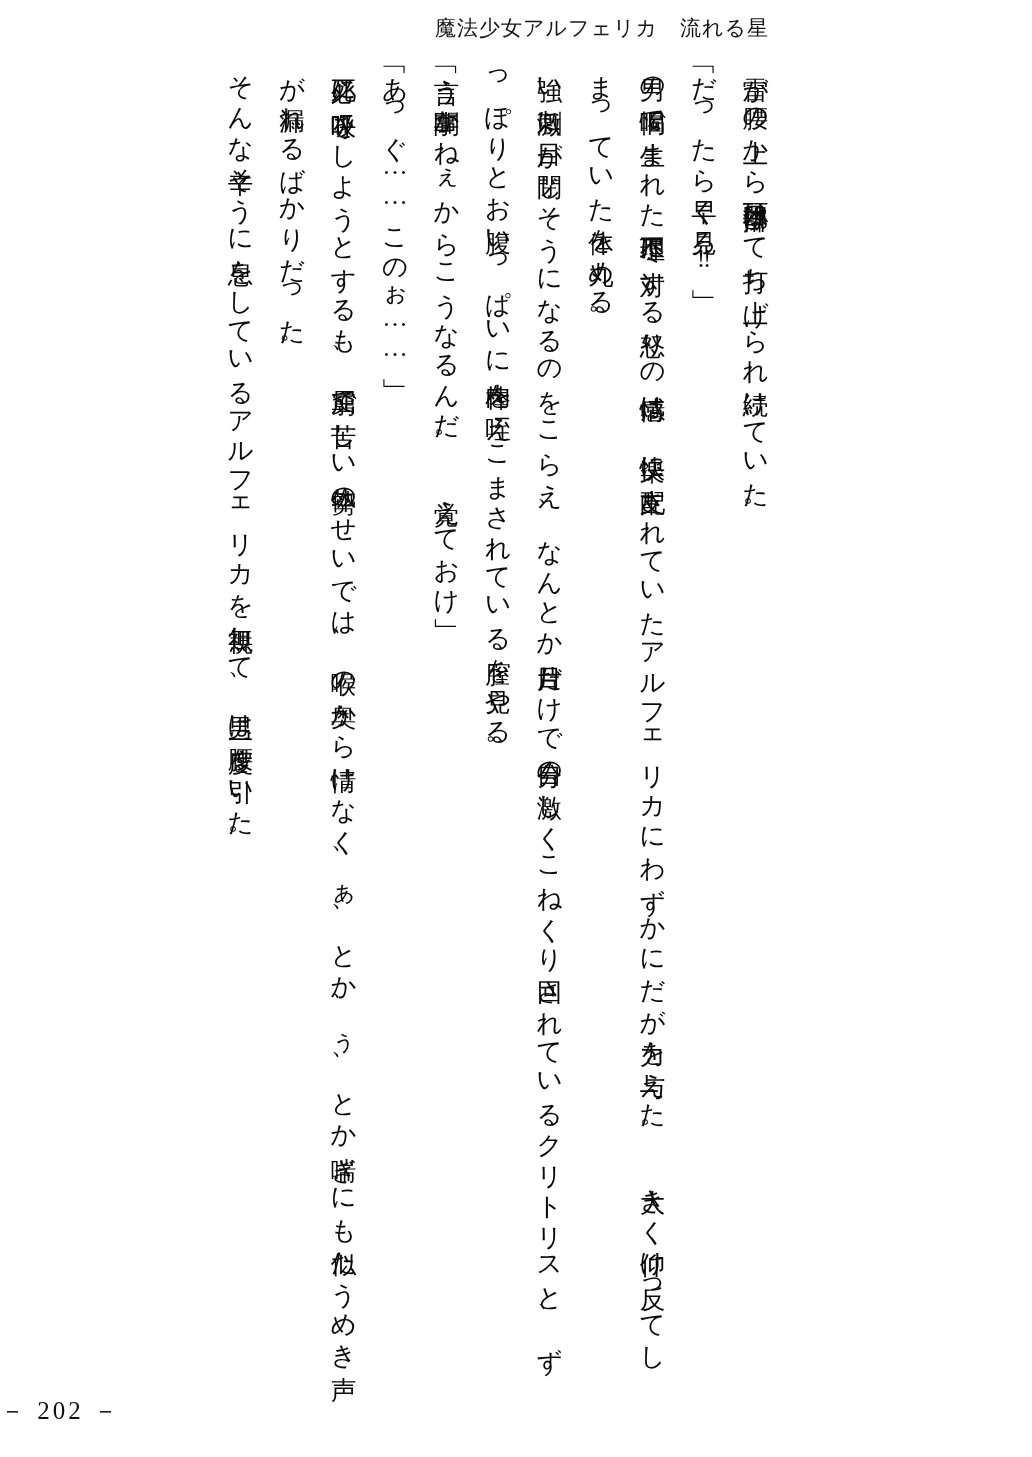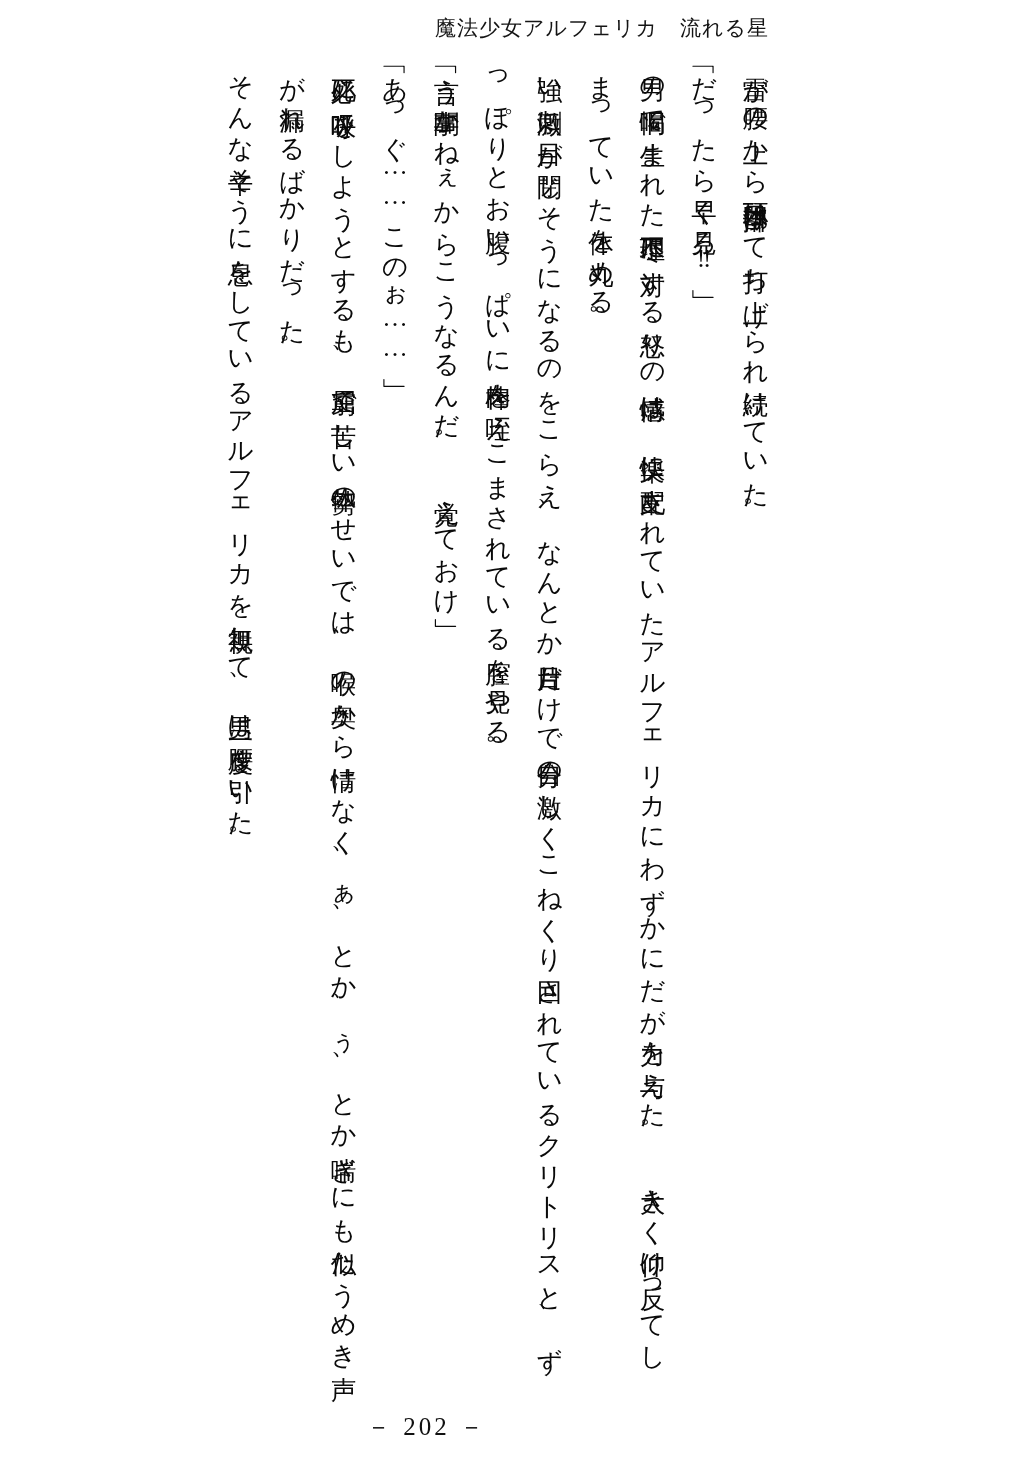--- a/index.html
+++ b/index.html
@@ -45,24 +45,24 @@
     color: #0a0a0a;
   }
   .body-text p {
     margin: 0;
     padding: 0;
   }
 
   
   .page-number {
     position: absolute;
-    bottom: 14px;
+    bottom: 30px;
     left: 0;
     width: 100%;
-    text-align: center;
+    text-align: left;
     font-size: 25px;
     letter-spacing: 3px;
     color: #111111;
   }
 </style>
 </head>
 <body>
 
 <div class="page">
 

